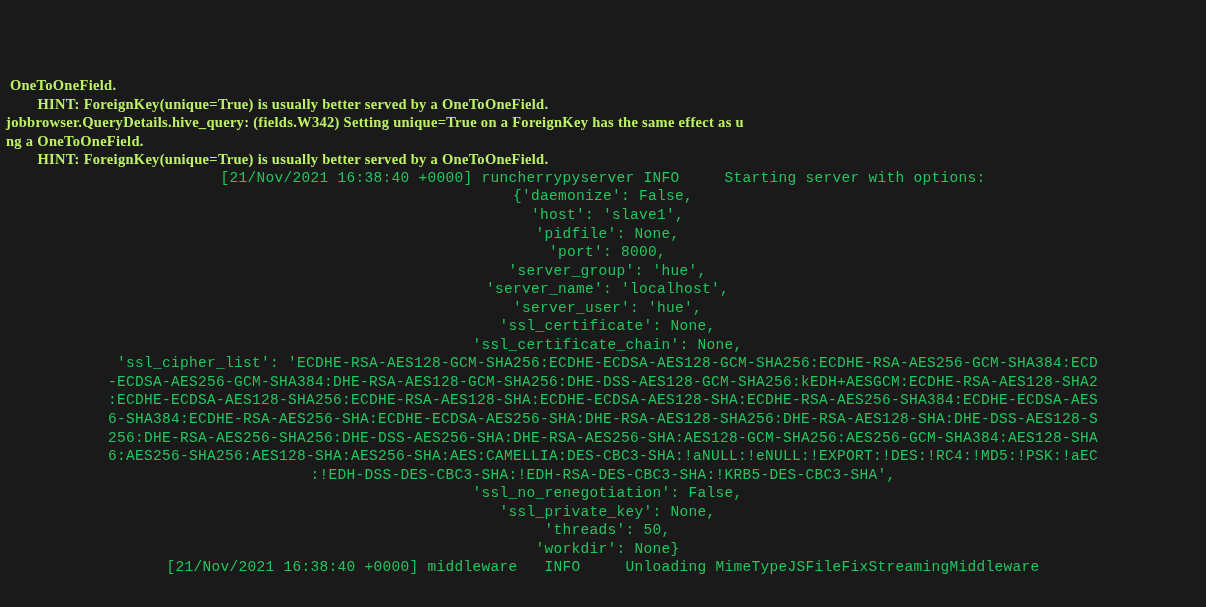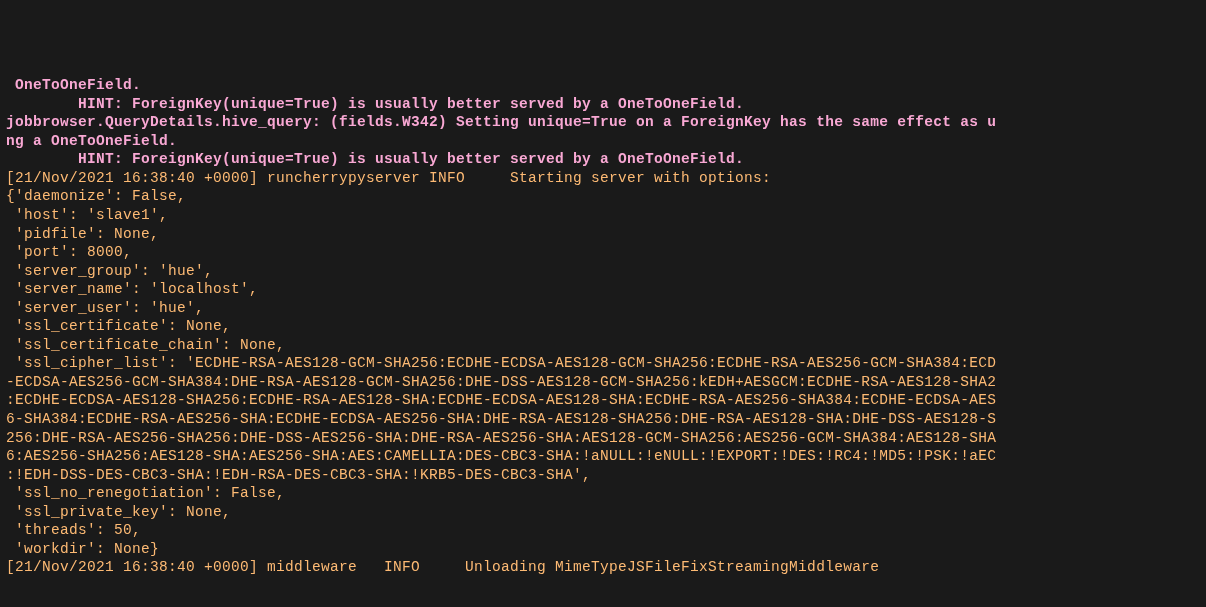--- a/index.html
+++ b/index.html
@@ -9,22 +9,22 @@
     font-family: "Consolas", "Monaco", "Courier New", monospace;
     font-size: 14.5px;
     line-height: 1.28;
     letter-spacing: 0.3px;
     padding: 2px 6px;
     white-space: pre;
     overflow: hidden;
     width: 1206px;
     height: 607px;
   }
-  .warn { color: #f9a8d4; font-weight: bold; }
-  .normal { color: #fdba74; }
+  .warn { color: #bef264; font-weight: bold; font-family: Liberation Serif, serif; }
+  .normal { color: #22c55e; text-align: center; }
   .line { display: block; }
 </style>
 </head>
 <body>
 
 
 
 <div id="terminal"><span class="line warn"> OneToOneField.</span><span class="line warn">        HINT: ForeignKey(unique=True) is usually better served by a OneToOneField.</span><span class="line warn">jobbrowser.QueryDetails.hive_query: (fields.W342) Setting unique=True on a ForeignKey has the same effect as u</span><span class="line warn">ng a OneToOneField.</span><span class="line warn">        HINT: ForeignKey(unique=True) is usually better served by a OneToOneField.</span><span class="line normal">[21/Nov/2021 16:38:40 +0000] runcherrypyserver INFO     Starting server with options:</span><span class="line normal">{'daemonize': False,</span><span class="line normal"> 'host': 'slave1',</span><span class="line normal"> 'pidfile': None,</span><span class="line normal"> 'port': 8000,</span><span class="line normal"> 'server_group': 'hue',</span><span class="line normal"> 'server_name': 'localhost',</span><span class="line normal"> 'server_user': 'hue',</span><span class="line normal"> 'ssl_certificate': None,</span><span class="line normal"> 'ssl_certificate_chain': None,</span><span class="line normal"> 'ssl_cipher_list': 'ECDHE-RSA-AES128-GCM-SHA256:ECDHE-ECDSA-AES128-GCM-SHA256:ECDHE-RSA-AES256-GCM-SHA384:ECD</span><span class="line normal">-ECDSA-AES256-GCM-SHA384:DHE-RSA-AES128-GCM-SHA256:DHE-DSS-AES128-GCM-SHA256:kEDH+AESGCM:ECDHE-RSA-AES128-SHA2</span><span class="line normal">:ECDHE-ECDSA-AES128-SHA256:ECDHE-RSA-AES128-SHA:ECDHE-ECDSA-AES128-SHA:ECDHE-RSA-AES256-SHA384:ECDHE-ECDSA-AES</span><span class="line normal">6-SHA384:ECDHE-RSA-AES256-SHA:ECDHE-ECDSA-AES256-SHA:DHE-RSA-AES128-SHA256:DHE-RSA-AES128-SHA:DHE-DSS-AES128-S</span><span class="line normal">256:DHE-RSA-AES256-SHA256:DHE-DSS-AES256-SHA:DHE-RSA-AES256-SHA:AES128-GCM-SHA256:AES256-GCM-SHA384:AES128-SHA</span><span class="line normal">6:AES256-SHA256:AES128-SHA:AES256-SHA:AES:CAMELLIA:DES-CBC3-SHA:!aNULL:!eNULL:!EXPORT:!DES:!RC4:!MD5:!PSK:!aEC</span><span class="line normal">:!EDH-DSS-DES-CBC3-SHA:!EDH-RSA-DES-CBC3-SHA:!KRB5-DES-CBC3-SHA',</span><span class="line normal"> 'ssl_no_renegotiation': False,</span><span class="line normal"> 'ssl_private_key': None,</span><span class="line normal"> 'threads': 50,</span><span class="line normal"> 'workdir': None}</span><span class="line normal">[21/Nov/2021 16:38:40 +0000] middleware   INFO     Unloading MimeTypeJSFileFixStreamingMiddleware</span></div>
 
 

